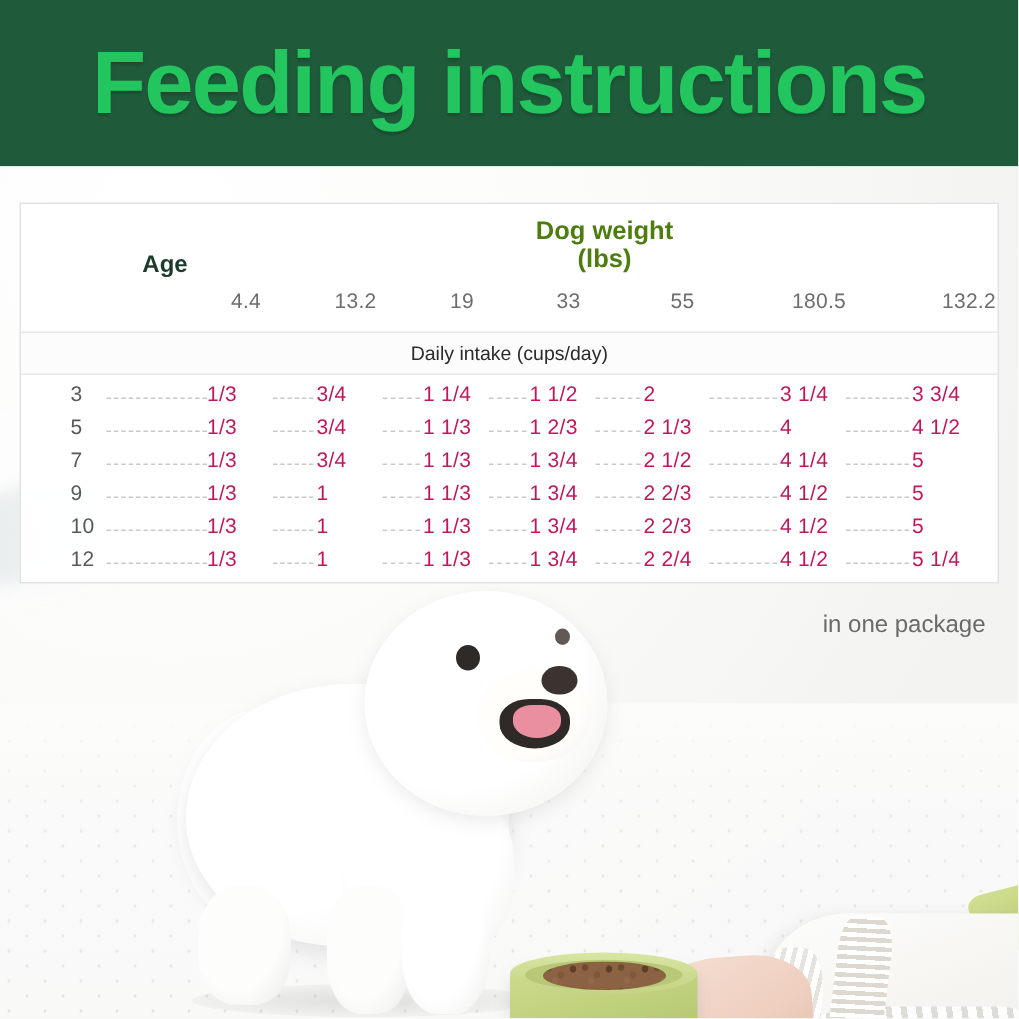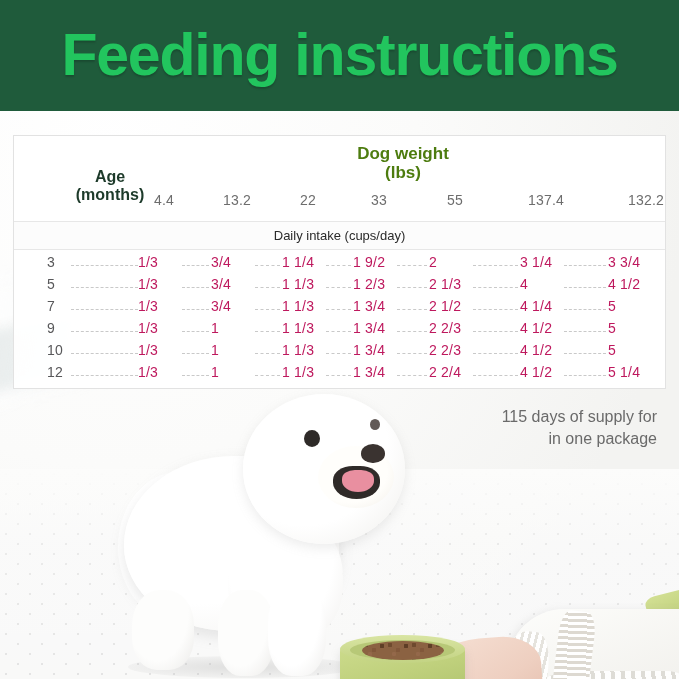--- a/index.html
+++ b/index.html
@@ -300,61 +300,59 @@
 
     <div class="bowl">
       <div class="bowl-body"></div>
       <div class="bowl-rim"></div>
       <div class="bowl-inner"></div>
       <div class="kibble"></div>
     </div>
   </div>
 
   <div class="supply-note">
-    <div>115 days of supply for</div>
     <div>in one package</div>
   </div>
 
   <div class="table-card">
 
     <div class="thead">
       <div class="age-title">
         <div>Age</div>
-        <div>(months)</div>
       </div>
       <div class="weight-title">
         <div>Dog weight</div>
         <div>(lbs)</div>
       </div>
       <div class="weights">
           <div class="wcell" style="left: 120px; width: 60px;">4.4</div>
           <div class="wcell" style="left: 193px; width: 60px;">13.2</div>
-          <div class="wcell" style="left: 264px; width: 60px;">22</div>
+          <div class="wcell" style="left: 264px; width: 60px;">19</div>
           <div class="wcell" style="left: 335px; width: 60px;">33</div>
           <div class="wcell" style="left: 411px; width: 60px;">55</div>
-          <div class="wcell" style="left: 502px; width: 60px;">137.4</div>
+          <div class="wcell" style="left: 502px; width: 60px;">180.5</div>
           <div class="wcell" style="left: 590px; width: 60px; text-align: right;">132.2</div>
         </div>
     </div>
 
     <div class="subhead">
       <span class="subhead-text">Daily intake (cups/day)</span>
     </div>
 
     <div class="tbody">
         <div class="trow">
           <div class="cell age" style="left: 33px;">3</div>
           <div class="lead" style="left: 57px; width: 67px;"></div>
           <div class="cell" style="left: 124px;">1/3</div>
           <div class="lead" style="left: 168px; width: 27px;"></div>
           <div class="cell" style="left: 197px;">3/4</div>
           <div class="lead" style="left: 241px; width: 25px;"></div>
           <div class="cell" style="left: 268px;">1 1/4</div>
           <div class="lead" style="left: 312px; width: 25px;"></div>
-          <div class="cell" style="left: 339px;">1 9/2</div>
+          <div class="cell" style="left: 339px;">1 1/2</div>
           <div class="lead" style="left: 383px; width: 30px;"></div>
           <div class="cell" style="left: 415px;">2</div>
           <div class="lead" style="left: 459px; width: 45px;"></div>
           <div class="cell" style="left: 506px;">3 1/4</div>
           <div class="lead" style="left: 550px; width: 42px;"></div>
           <div class="cell" style="left: 594px;">3 3/4</div>
         </div>
         <div class="trow">
           <div class="cell age" style="left: 33px;">5</div>
           <div class="lead" style="left: 57px; width: 67px;"></div>

